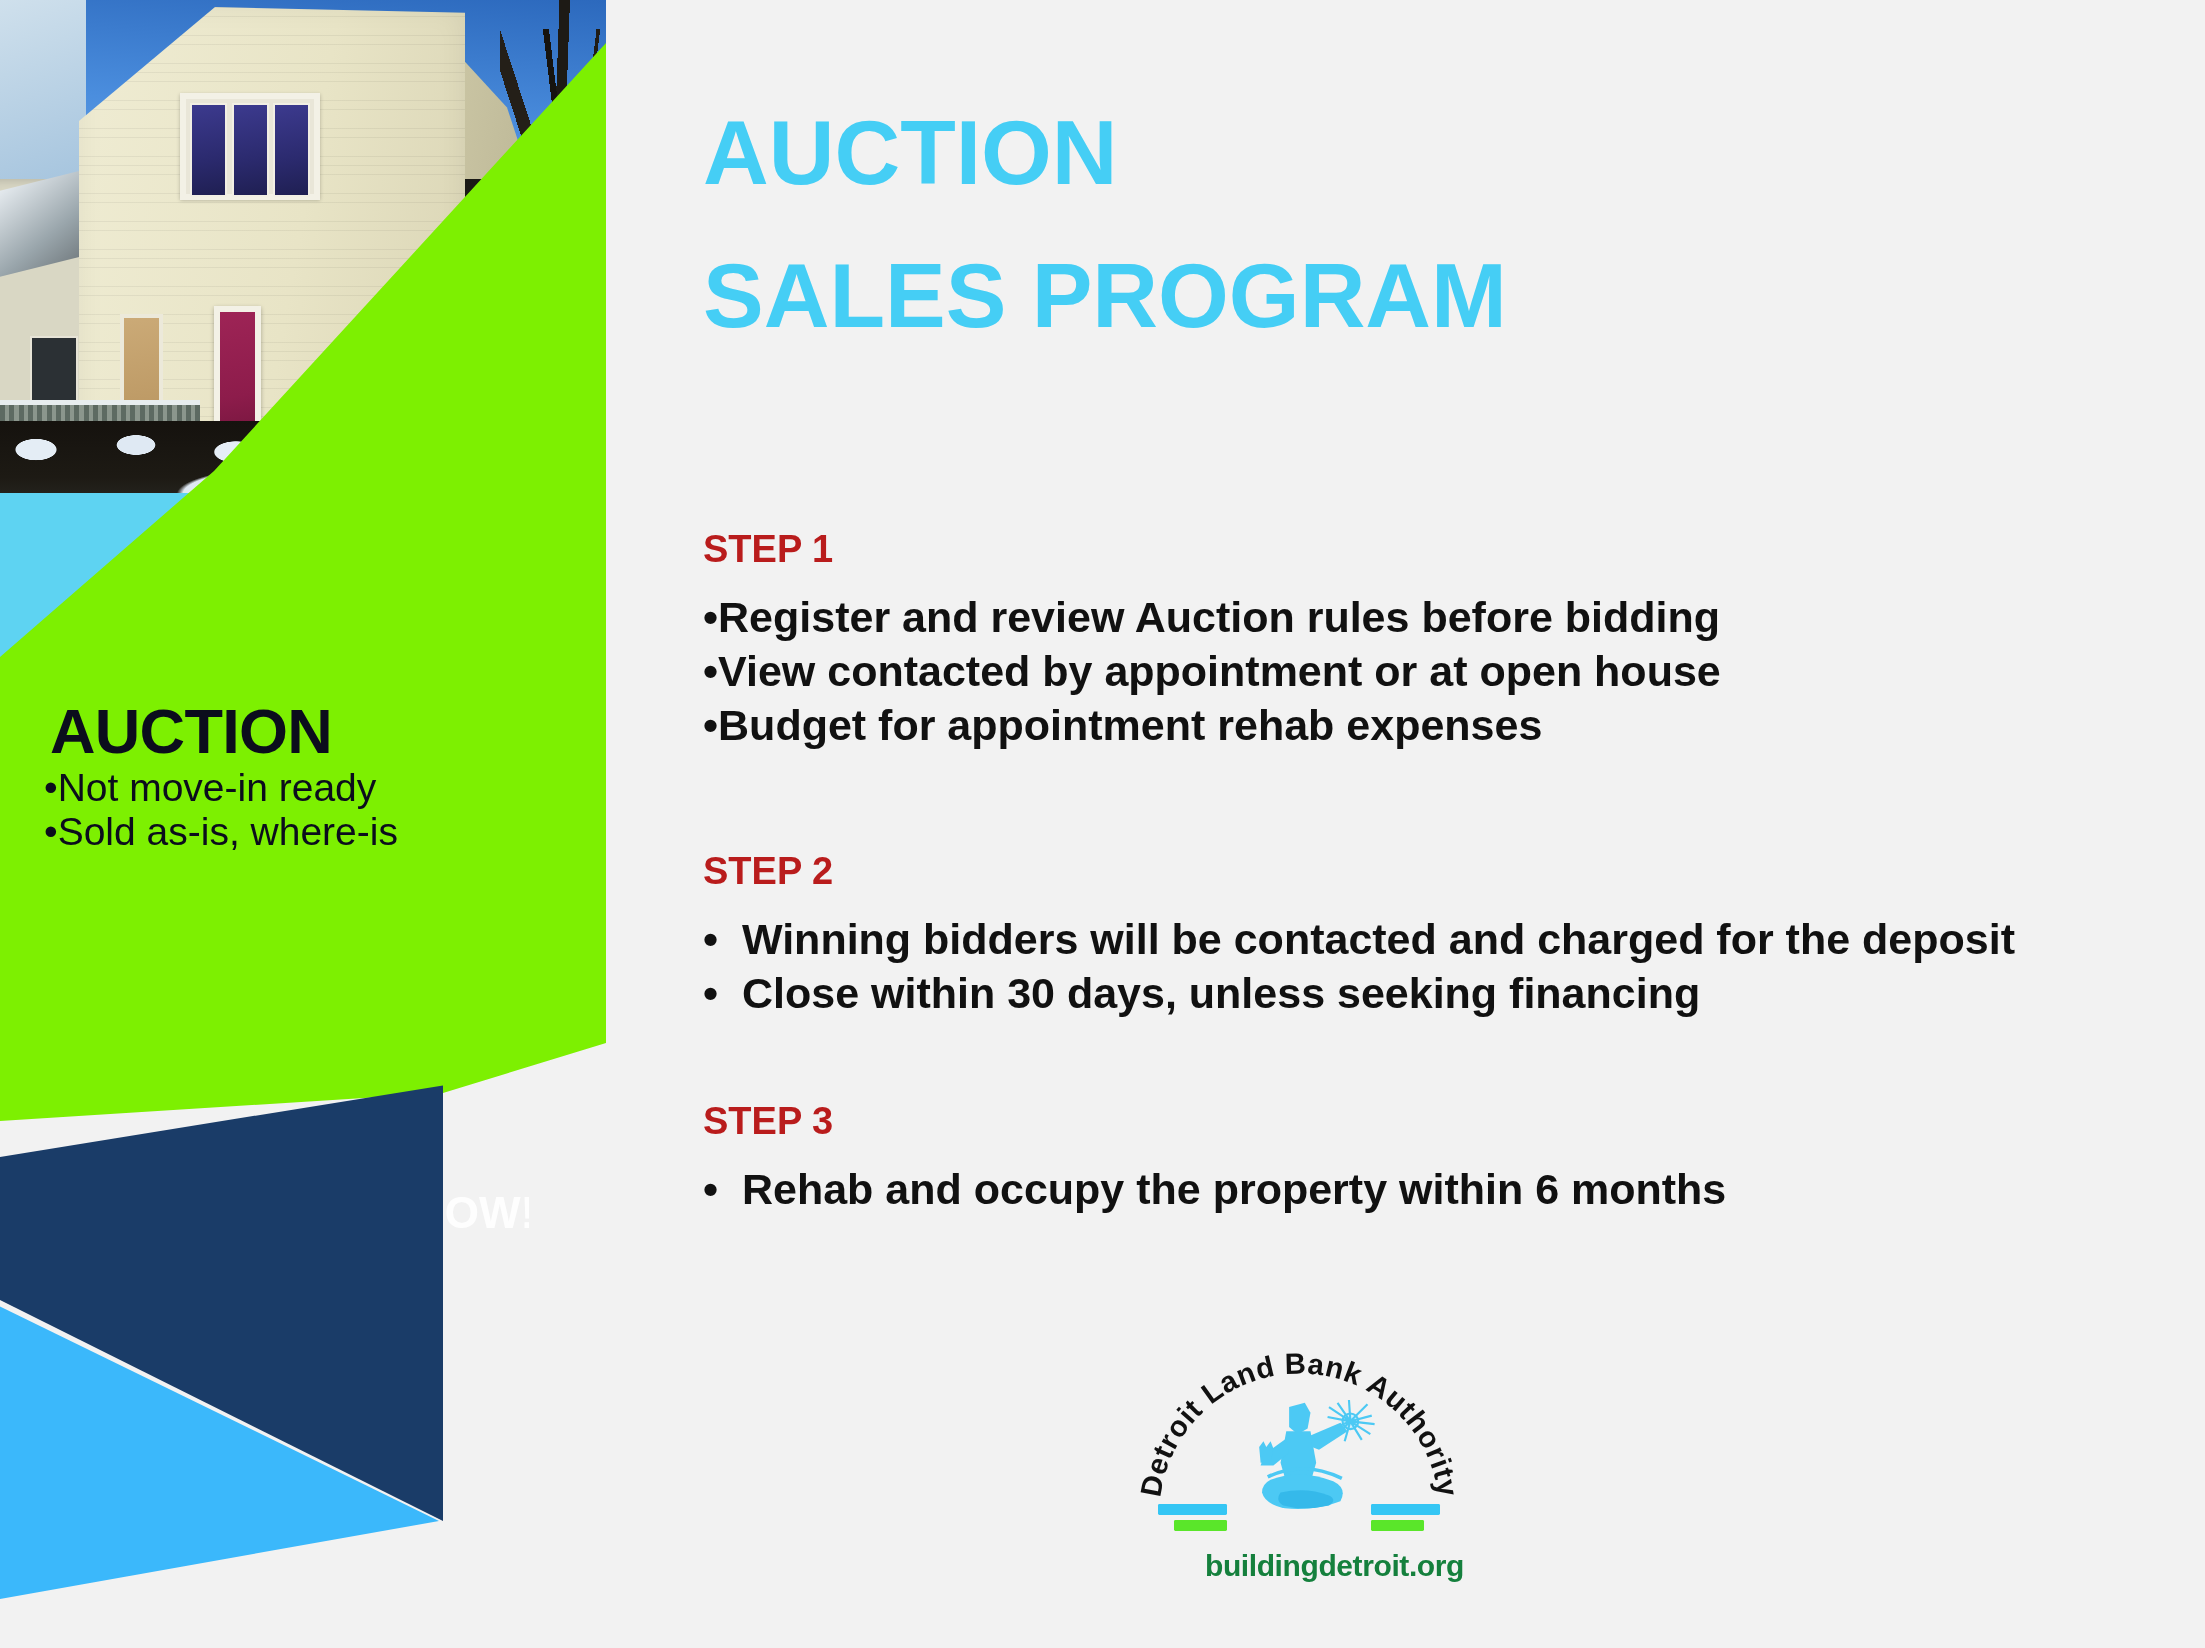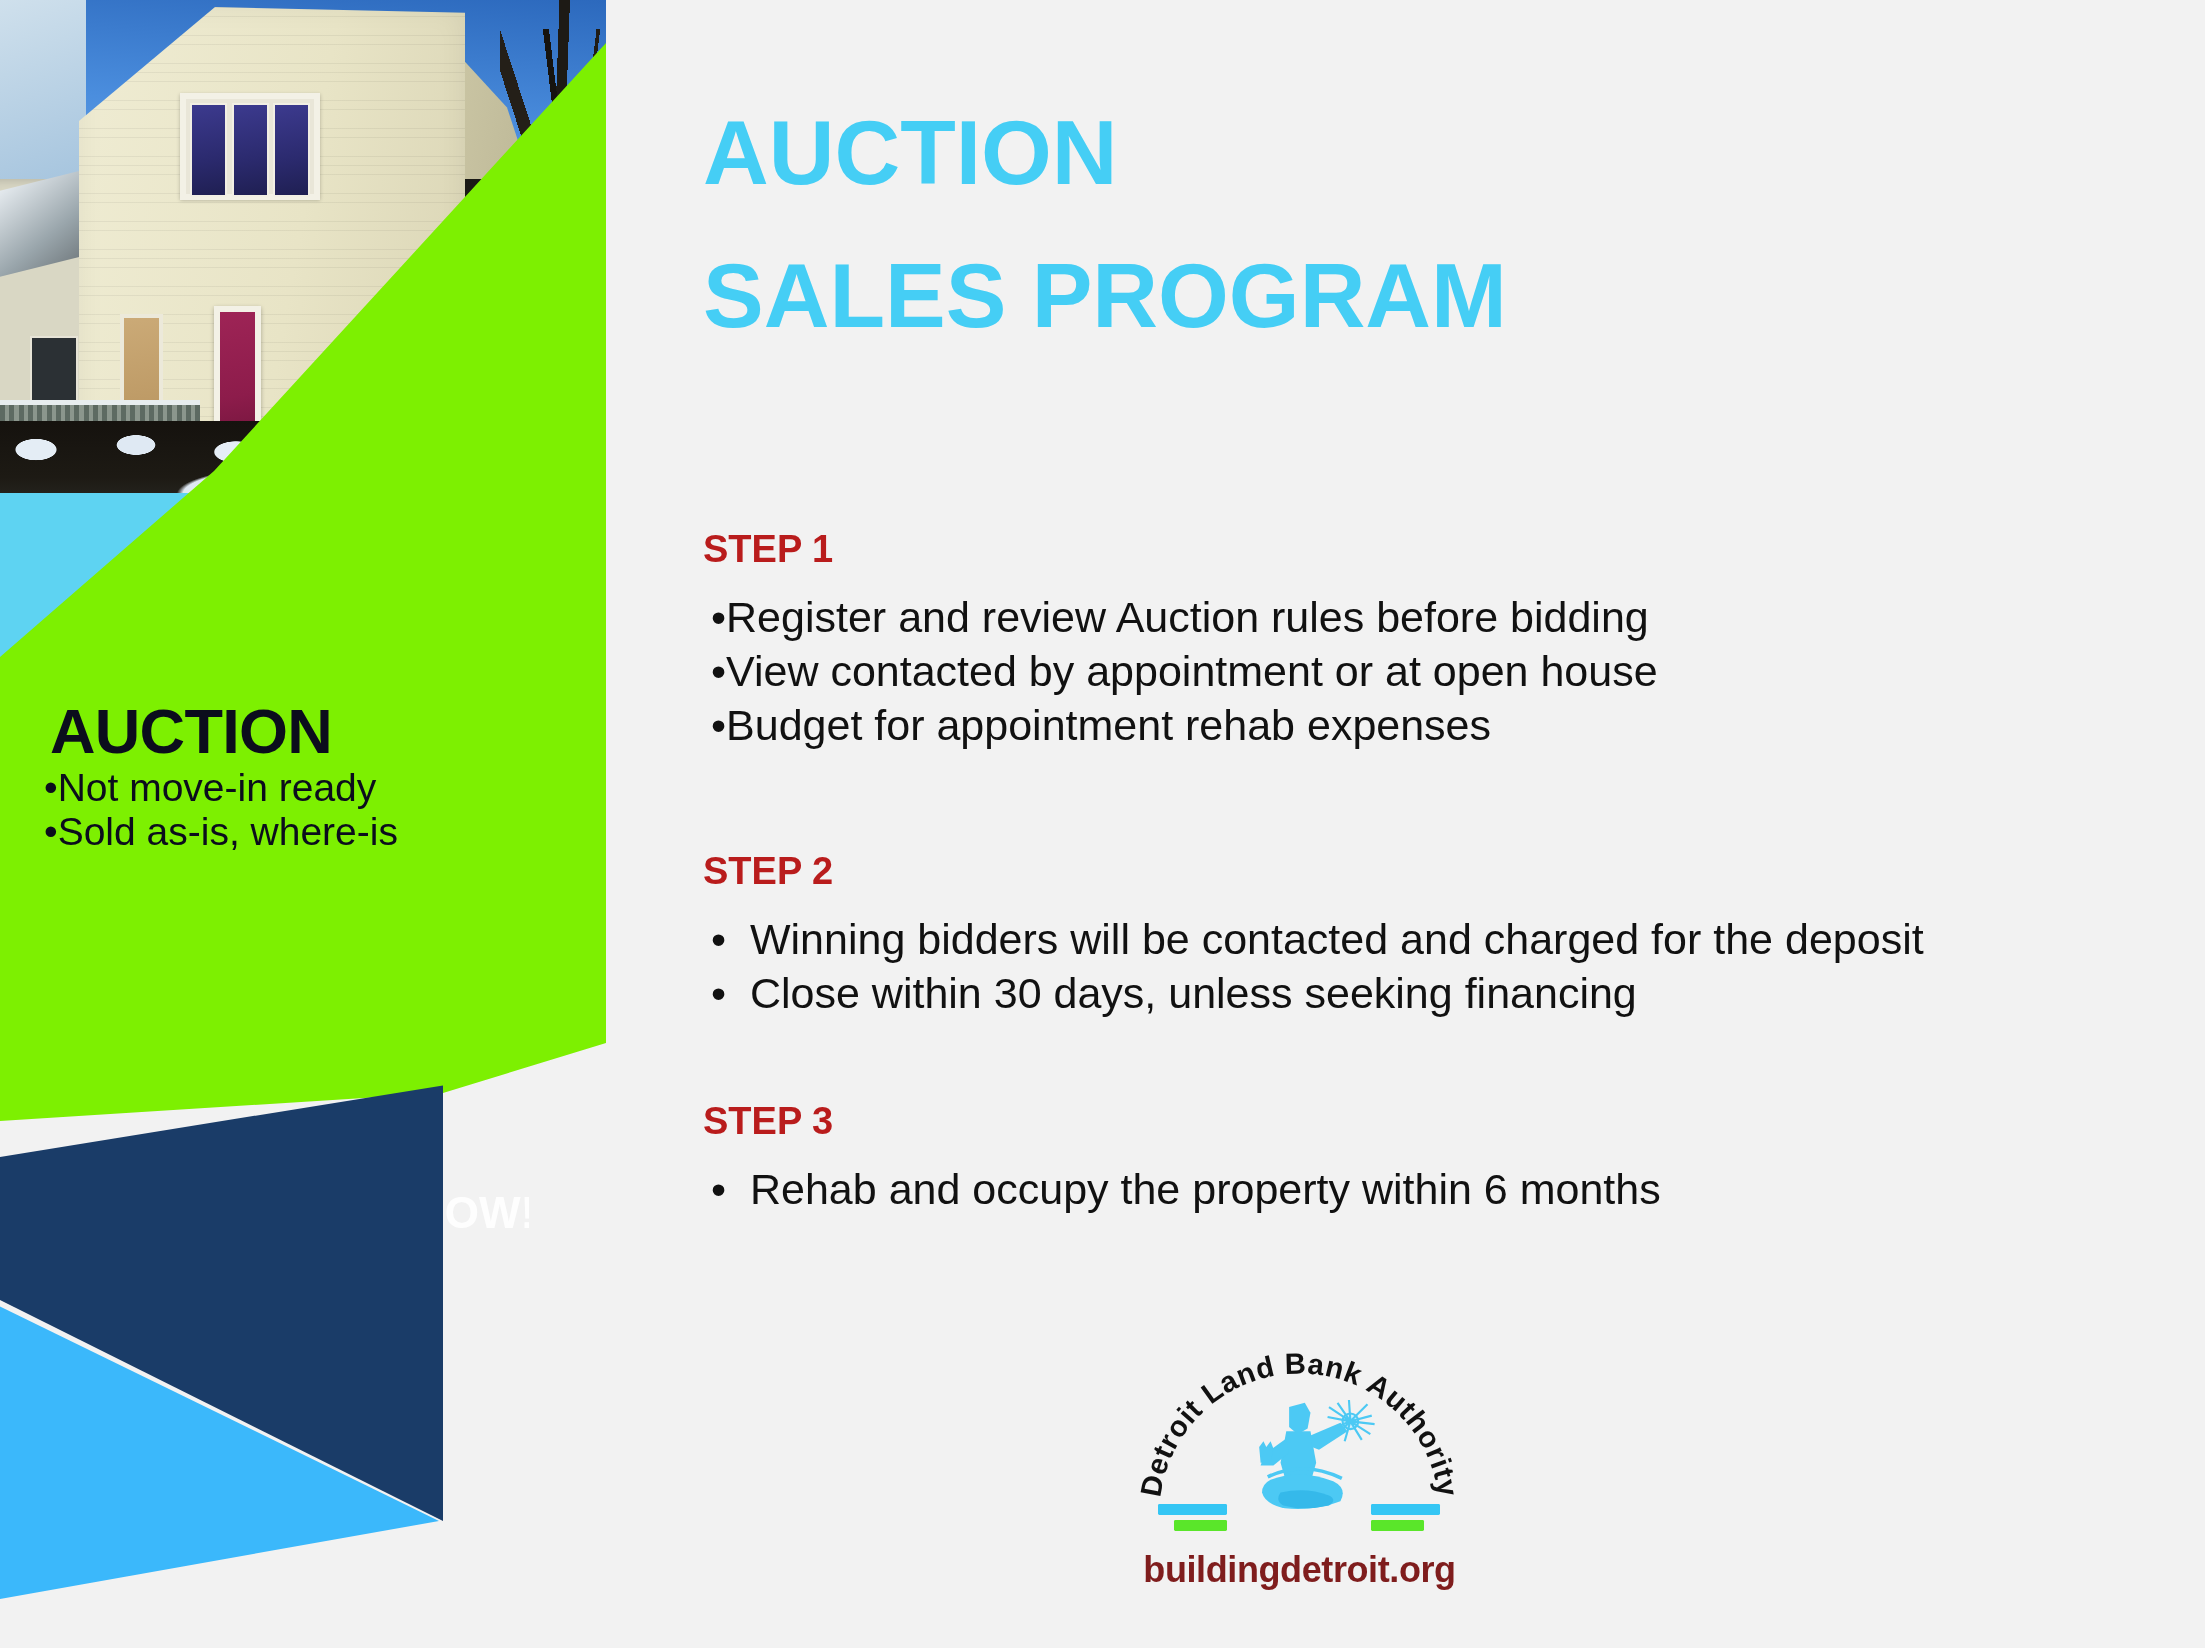--- a/index.html
+++ b/index.html
@@ -270,21 +270,21 @@
   }
 
   .step-block { position: absolute; left: 0; width: 1428px; }
   .step-head {
     font-size: 38px;
     font-weight: bold;
     color: #b91c1c;
     margin: 0 0 18.6px 0;
     letter-spacing: 0px;
   }
-  .step-list { margin: 8px; padding: 0; list-style: none; }
+  .step-list { margin: 0; padding: 0; list-style: none; font-weight: bold; }
   .step-list li {
     font-size: 43px;
     line-height: 1.26;
     color: #111111;
     white-space: nowrap;
   }
   .step-list.tight li { text-indent: 0; }
   .step-list.spaced li { padding-left: 0; }
 
   #step1 { top: 528px; }
@@ -309,24 +309,24 @@
   }
   .dash-green {
     height: 10.7px; width: 53px; background: #5ae62a; border-radius: 1.4px;
     margin-top: 5.7px; margin-left: 15.7px;
   }
   .logo-dash-group.right .dash-green { margin-left: 0; }
   #logo-url {
     position: absolute;
     left: 0; top: 214px;
     width: 329px;
-    text-align: center;
-    font-size: 36px;
-    font-weight: bold;
-    color: #7f1d1d;
+    text-align: right;
+    font-size: 30px;
+    font-weight: bold;
+    color: #15803d;
     letter-spacing: -0.4px;
   }
 </style>
 </head>
 <body>
 
 <div id="flyer">
 
   <div id="left-graphics">
 

